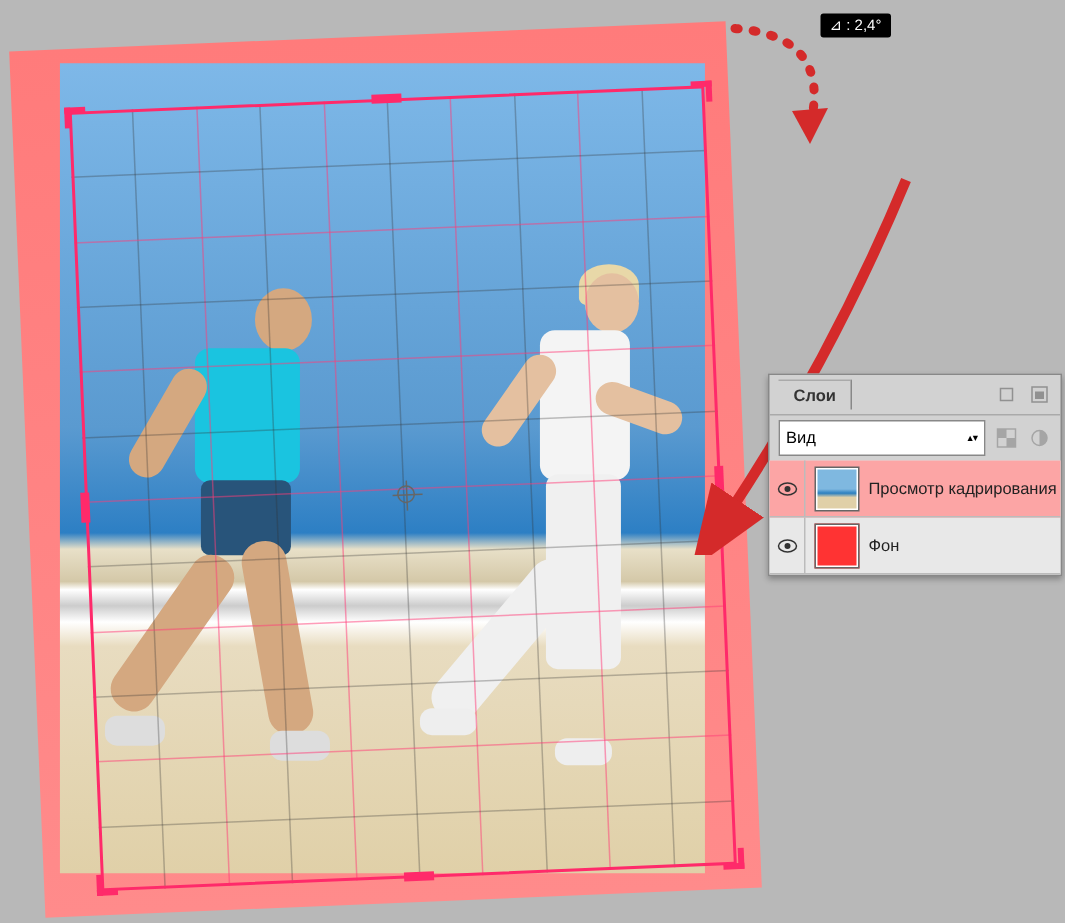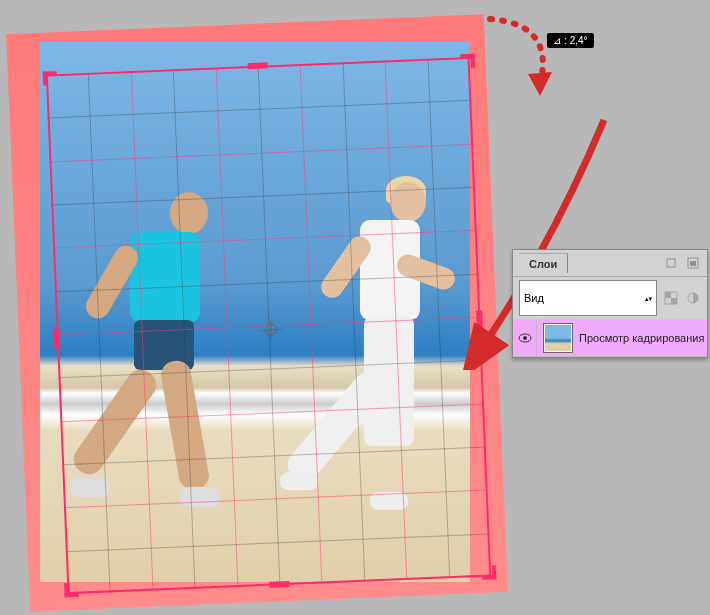--- a/index.html
+++ b/index.html
@@ -197,21 +197,20 @@
 
 .rot-tooltip {
   position: absolute;
   left: 547px;
   top: 9px;
   background: #000;
   color: #fff;
   padding: 2px 6px;
   font-size: 10px;
   border-radius: 2px;
-  margin-top: 24px;
 }
 
 
 .dotted-arrow {
   position: absolute;
   left: 470px;
   top: 4px;
 }
 
 
@@ -259,21 +258,21 @@
   justify-content: center;
 }
 .panel-row {
   display: flex;
   align-items: center;
   padding: 3px 6px;
   gap: 6px;
 }
 .dropdown {
   flex: 1;
-  height: 36px;
+  height: 24px;
   background: #fff;
   border: 1px solid #888;
   display: flex;
   align-items: center;
   padding: 0 4px;
   justify-content: space-between;
 }
 .dropdown .arrows {
   display: flex;
   flex-direction: column;
@@ -300,21 +299,21 @@
 .layer-list {
   background: #e8e8e8;
 }
 .layer-item {
   display: flex;
   align-items: center;
   border-bottom: 1px solid #bbb;
   min-height: 38px;
 }
 .layer-item.selected {
-  background: #f0abfc;
+  background: #fca5a5;
 }
 .vis-col {
   width: 24px;
   display: flex;
   align-items: center;
   justify-content: center;
   border-right: 1px solid #bbb;
   align-self: stretch;
 }
 .thumb {
@@ -460,14 +459,24 @@
       <div class="layer-item selected">
         <div class="vis-col">
           <svg width="14" height="10">
             <ellipse cx="7" cy="5" rx="6" ry="4" fill="none" stroke="#333"></ellipse>
             <circle cx="7" cy="5" r="2" fill="#333"></circle>
           </svg>
         </div>
         <div class="thumb photo"></div>
         <div class="layer-name">Просмотр кадрирования</div>
       </div>
+      <div class="layer-item">
+        <div class="vis-col">
+          <svg width="14" height="10">
+            <ellipse cx="7" cy="5" rx="6" ry="4" fill="none" stroke="#333"></ellipse>
+            <circle cx="7" cy="5" r="2" fill="#333"></circle>
+          </svg>
+        </div>
+        <div class="thumb red"></div>
+        <div class="layer-name">Фон</div>
+      </div>
     </div>
 </div>
 
 </body></html>

